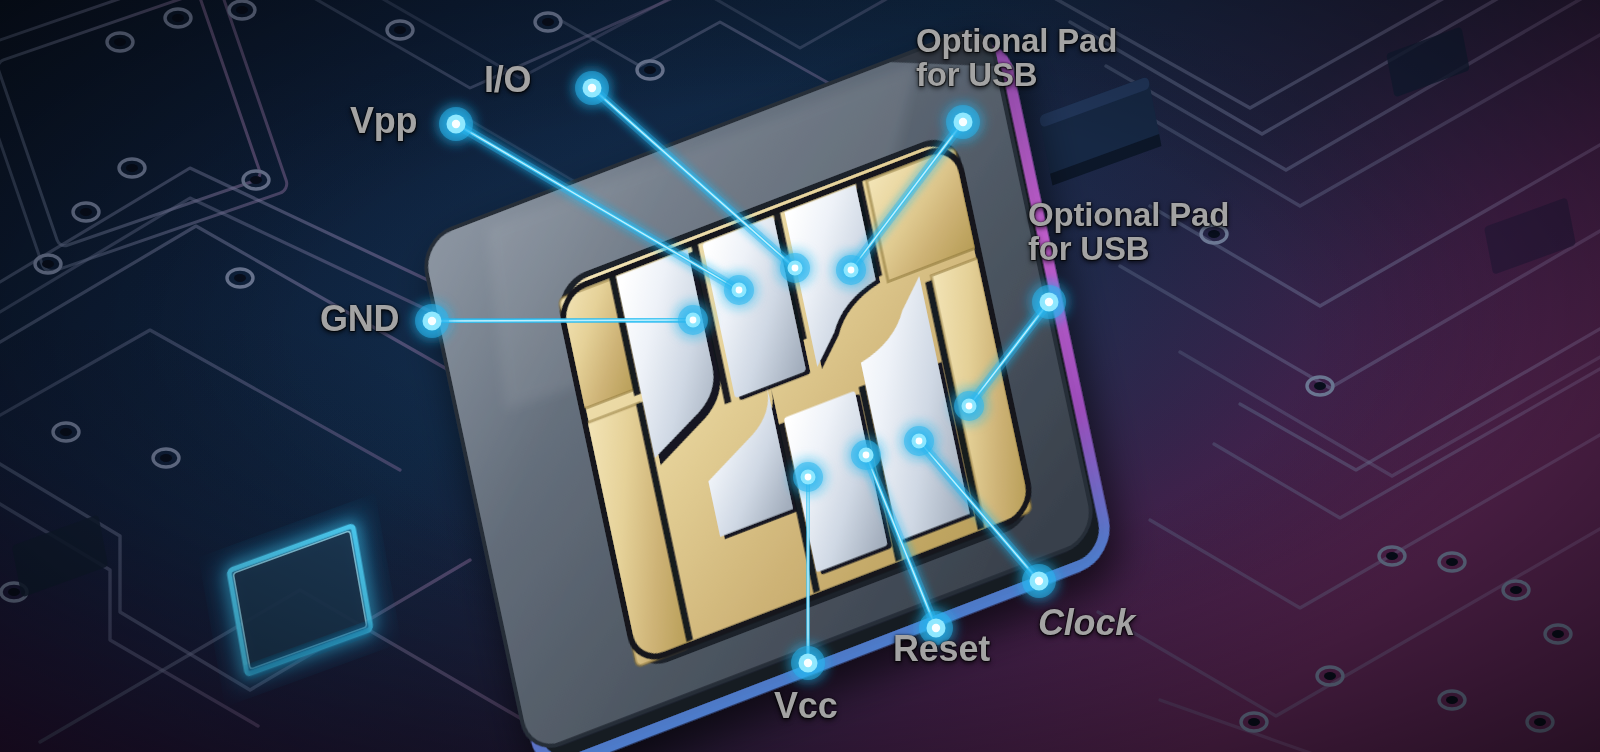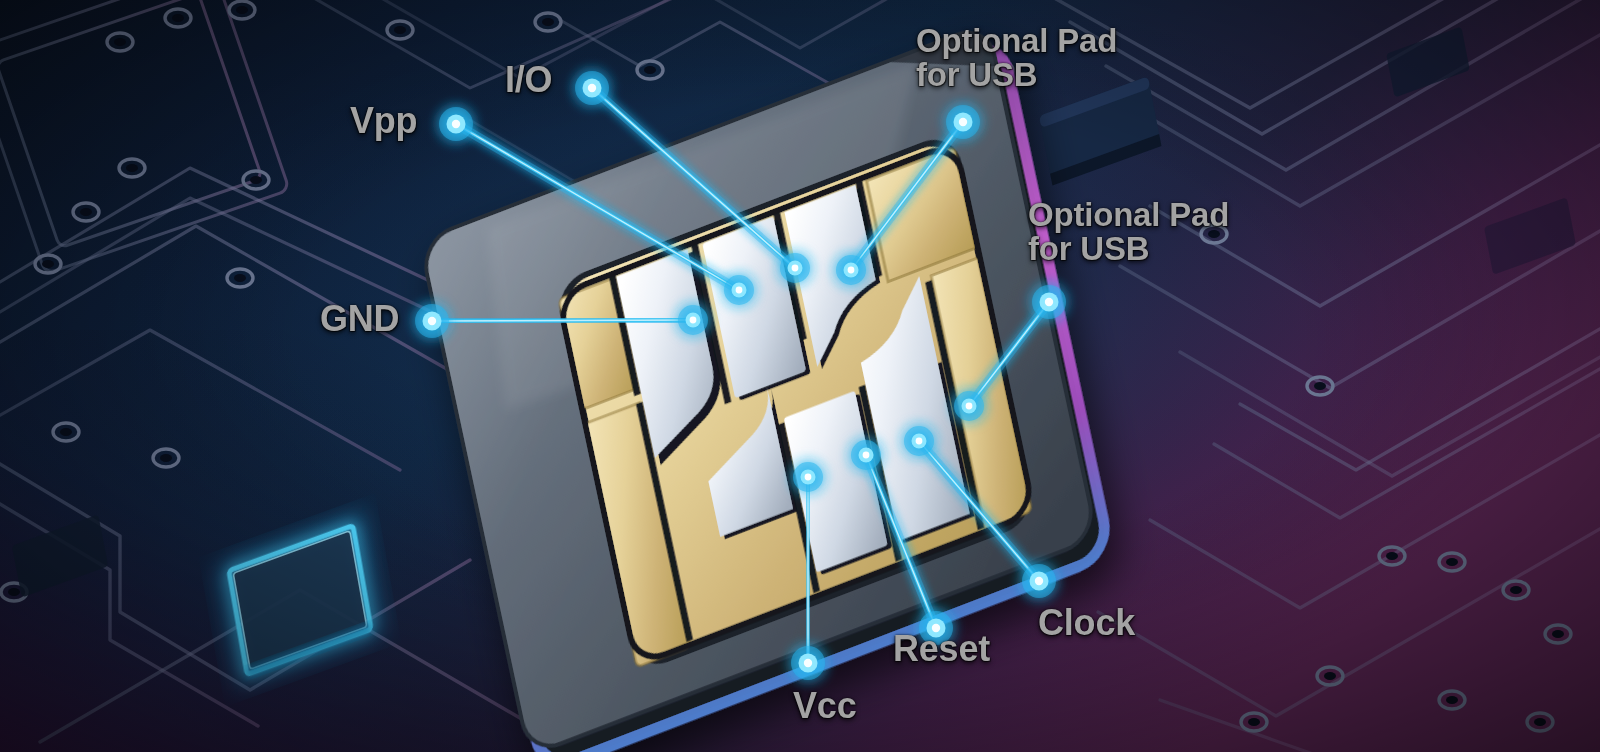--- a/index.html
+++ b/index.html
@@ -413,23 +413,23 @@
       <line x1="808" y1="663" x2="808" y2="477" stroke="#d8f6ff" stroke-width="1.4" stroke-linecap="round" stroke-opacity="0.85"></line>
       <circle cx="808" cy="477" r="15" fill="#29b6ef" fill-opacity="0.55" filter="url(#dglow)"></circle>
       <circle cx="808" cy="477" r="7.5" fill="#8fe8ff" fill-opacity="0.98"></circle>
       <circle cx="808" cy="477" r="3.4" fill="#ffffff" fill-opacity="1"></circle>
       <circle cx="808" cy="663" r="17" fill="#29b6ef" fill-opacity="0.5" filter="url(#dglow)"></circle>
       <circle cx="808" cy="663" r="9.5" fill="#8fe8ff" fill-opacity="1"></circle>
       <circle cx="808" cy="663" r="4.2" fill="#ffffff" fill-opacity="0.95"></circle>
     </svg>
 
   <div class="lbl" style="left: 350px; top: 103px; font-size: 36px; text-align: left;">Vpp</div>
-  <div class="lbl" style="left: 505px; top: 62px; font-size: 36px; text-align: left;">I/O</div>
+  <div class="lbl" style="left: 484px; top: 62px; font-size: 36px; text-align: left;">I/O</div>
   <div class="lbl" style="left: 916px; top: 24px; font-size: 33px; text-align: left;">Optional Pad
 for USB</div>
   <div class="lbl" style="left: 1028px; top: 198px; font-size: 33px; text-align: left;">Optional Pad
 for USB</div>
   <div class="lbl" style="left: 320px; top: 301px; font-size: 36px; text-align: left;">GND</div>
-  <div class="lbl" style="left: 1038px; top: 605px; font-size: 36px; text-align: left;">Clock</div>
+  <div class="lbl" style="left: 1038px; top: 605px; font-size: 36px; text-align: left; font-style: italic;">Clock</div>
   <div class="lbl" style="left: 893px; top: 631px; font-size: 36px; text-align: left;">Reset</div>
-  <div class="lbl" style="left: 793px; top: 688px; font-size: 36px; text-align: left;">Vcc</div>
+  <div class="lbl" style="left: 774px; top: 688px; font-size: 36px; text-align: left;">Vcc</div>
 
 </div>
 
 </body></html>

